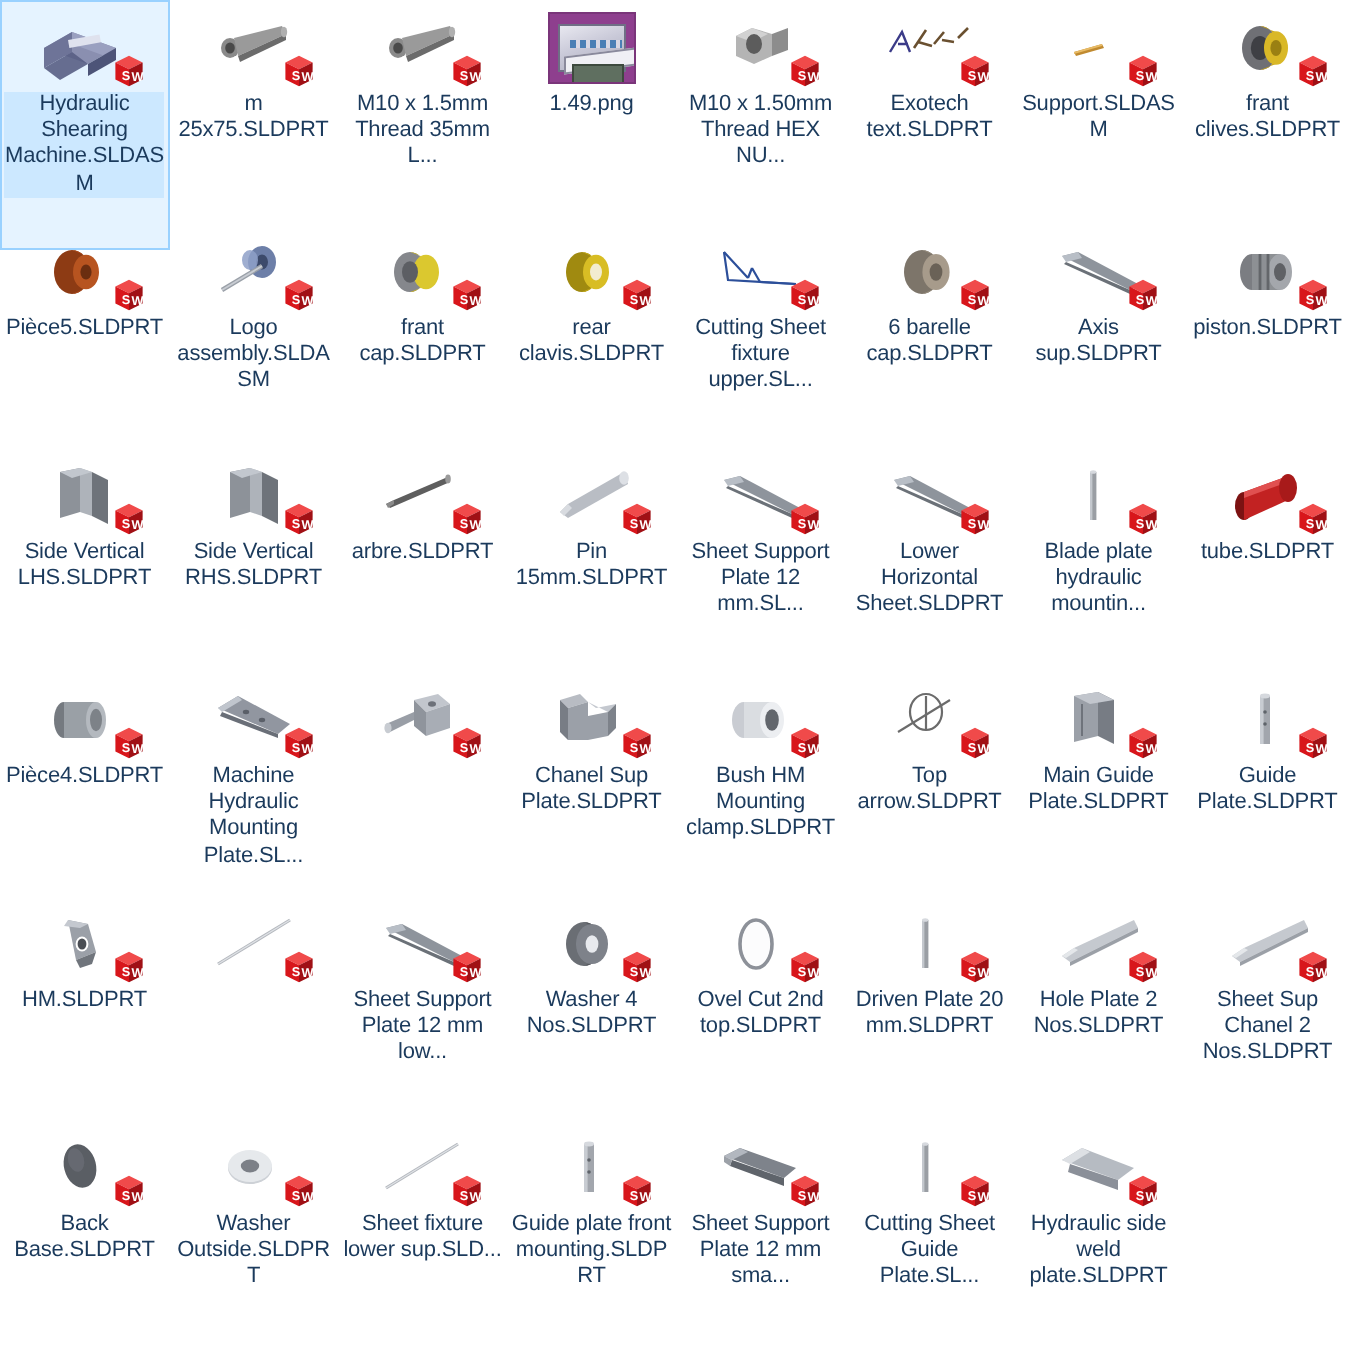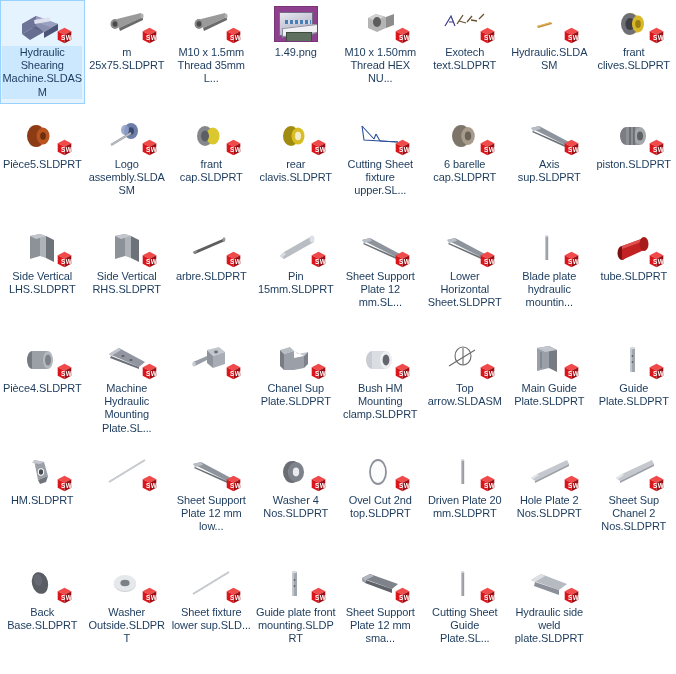--- a/index.html
+++ b/index.html
@@ -16,21 +16,21 @@
   }
   #file-grid {
     display: grid;
     grid-template-columns: repeat(8, 84.5px);
     grid-auto-rows: 112px;
     padding: 0;
     margin: 0;
   }
   .file-item {
     width: 84.5px;
-    height: 104px;
+    height: 125px;
     display: flex;
     flex-direction: column;
     align-items: center;
     box-sizing: border-box;
     padding-top: 3px;
     position: relative;
   }
   .file-item.selected .label-wrap {
     background: #cce8ff;
   }
@@ -229,21 +229,21 @@
           <polygon points="14,22 28,18 28,19 14,23" fill="#e8bb66"></polygon>
         </svg>
         <svg class="sw-badge" viewBox="0 0 20 20">
           <polygon points="2,5 10,1 18,5 10,9" fill="#f04a4a"></polygon>
           <polygon points="2,5 10,9 10,19 2,15" fill="#d8161b"></polygon>
           <polygon points="18,5 10,9 10,19 18,15" fill="#a01015"></polygon>
           <text x="5.8" y="15.2" font-family="Liberation Sans, sans-serif" font-size="7.5" font-weight="bold" fill="#ffffff">S</text>
           <text x="11.4" y="15.8" font-family="Liberation Sans, sans-serif" font-size="7.5" font-weight="bold" fill="#ffffff">W</text>
         </svg>
       </div>
-      <div class="label-wrap">Hydraulic.SLDASM</div>
+      <div class="label-wrap">Support.SLDASM</div>
     </div>
     <div class="file-item">
       <div class="thumb-box">
         <svg width="52" height="40" viewBox="0 0 52 40">
           <ellipse cx="22" cy="20" rx="9" ry="11" fill="#6f7075"></ellipse>
           <ellipse cx="22" cy="20" rx="4.6" ry="6" fill="#3e3f44"></ellipse>
           <path d="M22 9 A9 11 0 0 1 22 31 L30 28 A9 11 0 0 0 30 12 Z" fill="#c8a318"></path>
           <ellipse cx="30" cy="20" rx="6" ry="8.4" fill="#d9b827"></ellipse>
           <ellipse cx="30" cy="20" rx="2.8" ry="4" fill="#9a8012"></ellipse>
         </svg>
@@ -641,21 +641,21 @@
           <line x1="24" y1="8" x2="24" y2="25" stroke="#6b6b6b" stroke-width="1.1"></line>
         </svg>
         <svg class="sw-badge" viewBox="0 0 20 20">
           <polygon points="2,5 10,1 18,5 10,9" fill="#f04a4a"></polygon>
           <polygon points="2,5 10,9 10,19 2,15" fill="#d8161b"></polygon>
           <polygon points="18,5 10,9 10,19 18,15" fill="#a01015"></polygon>
           <text x="5.8" y="15.2" font-family="Liberation Sans, sans-serif" font-size="7.5" font-weight="bold" fill="#ffffff">S</text>
           <text x="11.4" y="15.8" font-family="Liberation Sans, sans-serif" font-size="7.5" font-weight="bold" fill="#ffffff">W</text>
         </svg>
       </div>
-      <div class="label-wrap">Top arrow.SLDASM</div>
+      <div class="label-wrap">Top arrow.SLDPRT</div>
     </div>
     <div class="file-item">
       <div class="thumb-box">
         <svg width="52" height="40" viewBox="0 0 52 40">
           <polygon points="14,8 26,6 26,28 14,31" fill="#9ba0a8"></polygon>
           <polygon points="26,6 34,10 34,32 26,28" fill="#777c84"></polygon>
           <polygon points="14,8 26,6 34,10 22,12" fill="#c2c6cd"></polygon>
           <path d="M18 12 L18 28" stroke="#6e737b" stroke-width="1"></path>
         </svg>
         <svg class="sw-badge" viewBox="0 0 20 20">

